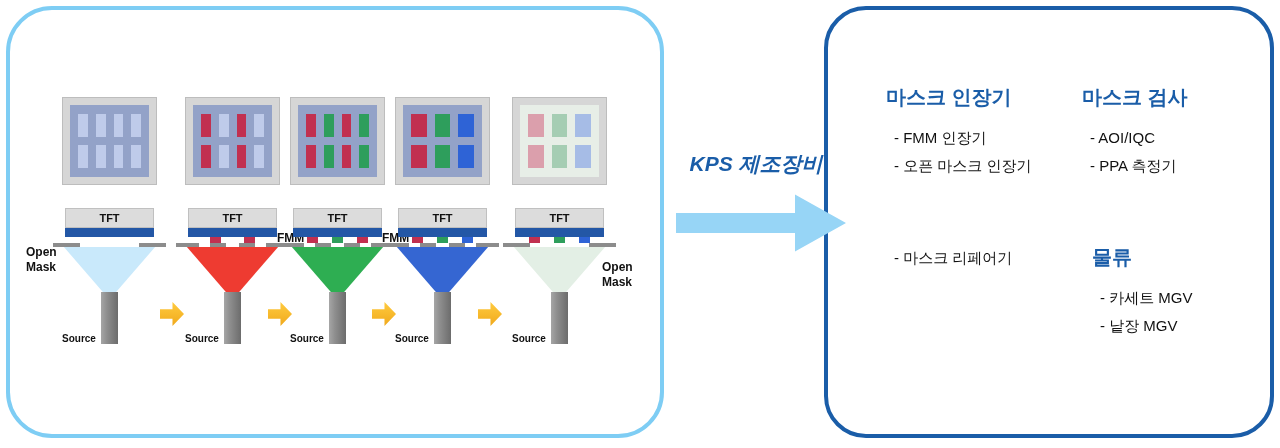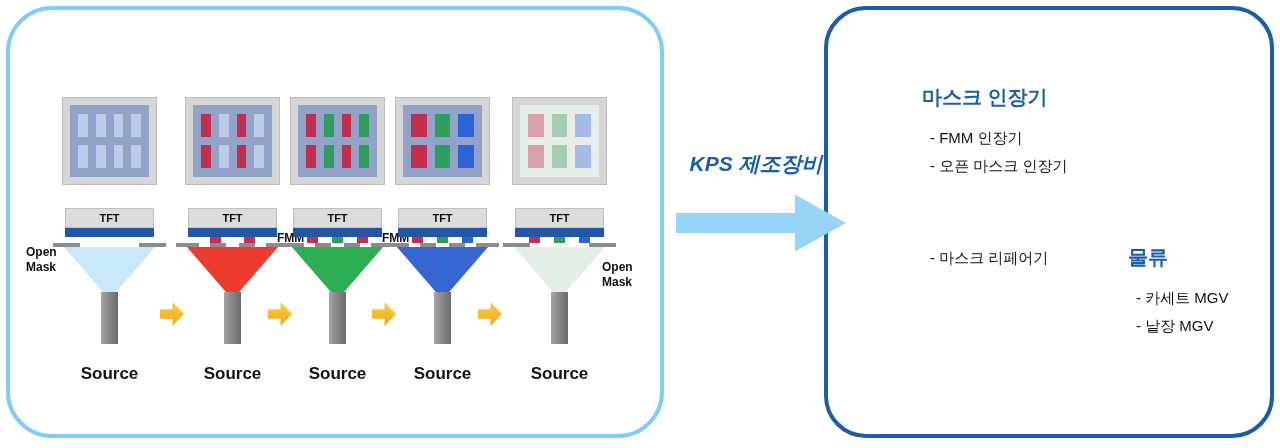--- a/index.html
+++ b/index.html
@@ -30,22 +30,22 @@
   .blue-bar{position:absolute;top:131px;left:3px;width:89px;height:9px;background:#2357A6;}
   .deposits{position:absolute;top:140px;left:3px;width:89px;height:6px;
             display:flex;justify-content:space-evenly;align-items:flex-start;}
   .deposit{width:11px;height:6px;}
   .mask{position:absolute;top:146px;left:-9px;width:113px;height:4px;}
   .seg{position:absolute;top:0;height:100%;background:#8C8C8C;}
   .cone{position:absolute;top:150px;left:0;width:95px;height:45px;
         clip-path:polygon(2% 0, 98% 0, 57% 100%, 43% 100%);}
   .source-col{position:absolute;top:195px;left:39px;width:17px;height:52px;
               background:linear-gradient(90deg,#A6A6A6,#8E8E8E 35%,#6C6C6C);}
-  .source-label{position:absolute;top:267px;left:0;width:95px;text-align:center;
-                font-weight:bold;font-size:17px;color:#111;}
+  .source-label{position:absolute;top:236px;left:0;width:95px;
+                font-weight:bold;font-size:10px;color:#111;}
 
   .mask-label{position:absolute;font-weight:bold;font-size:12px;line-height:1.25;color:#111;}
   .mask-label.open-left{left:-36px;top:148px;width:42px;text-align:left;}
   .mask-label.open-right{left:90px;top:163px;width:46px;text-align:left;}
   .mask-label.fmm-right{left:92px;top:134px;width:40px;}
 
   .flow-arrow{position:absolute;top:292px;width:24px;height:24px;
               background:linear-gradient(180deg,#FFCB3F,#F2A block91C);
               background:linear-gradient(180deg,#FFCB3F,#F0A91C);
               clip-path:polygon(0 30%, 52% 30%, 52% 0, 100% 50%, 52% 100%, 52% 70%, 0 70%);}
@@ -250,29 +250,36 @@
 <div class="flow-arrow a1"></div>
       <div class="flow-arrow a2"></div>
       <div class="flow-arrow a3"></div>
       <div class="flow-arrow a4"></div>
     </div>
   </div>
 
   <div class="center-label" style="color: rgb(26, 93, 168); font-style: italic;">KPS 제조장비</div>
   <div class="center-arrow" style="background: rgb(151, 213, 246);"></div>
 
-  <div class="right-box" style="border-color: rgb(26, 93, 168); padding-left: 36px;">
+  <div class="right-box" style="border-color: rgb(26, 93, 168);">
     <div class="right-inner">
       <div class="section r1c1">
         <div class="section-title">마스크 인장기</div>
         <ul class="section-items">
             <li>- FMM 인장기</li>
             <li>- 오픈 마스크 인장기</li>
           </ul>
       </div>
+      <div class="section r1c2">
+        <div class="section-title">마스크 검사</div>
+        <ul class="section-items">
+            <li>- AOI/IQC</li>
+            <li>- PPA 측정기</li>
+          </ul>
+      </div>
       <div class="section r2c1">
         <ul class="section-items">
             <li>- 마스크 리페어기</li>
           </ul>
       </div>
       <div class="section r2c2">
         <div class="section-title">물류</div>
         <ul class="section-items">
             <li>- 카세트 MGV</li>
             <li>- 낱장 MGV</li>

